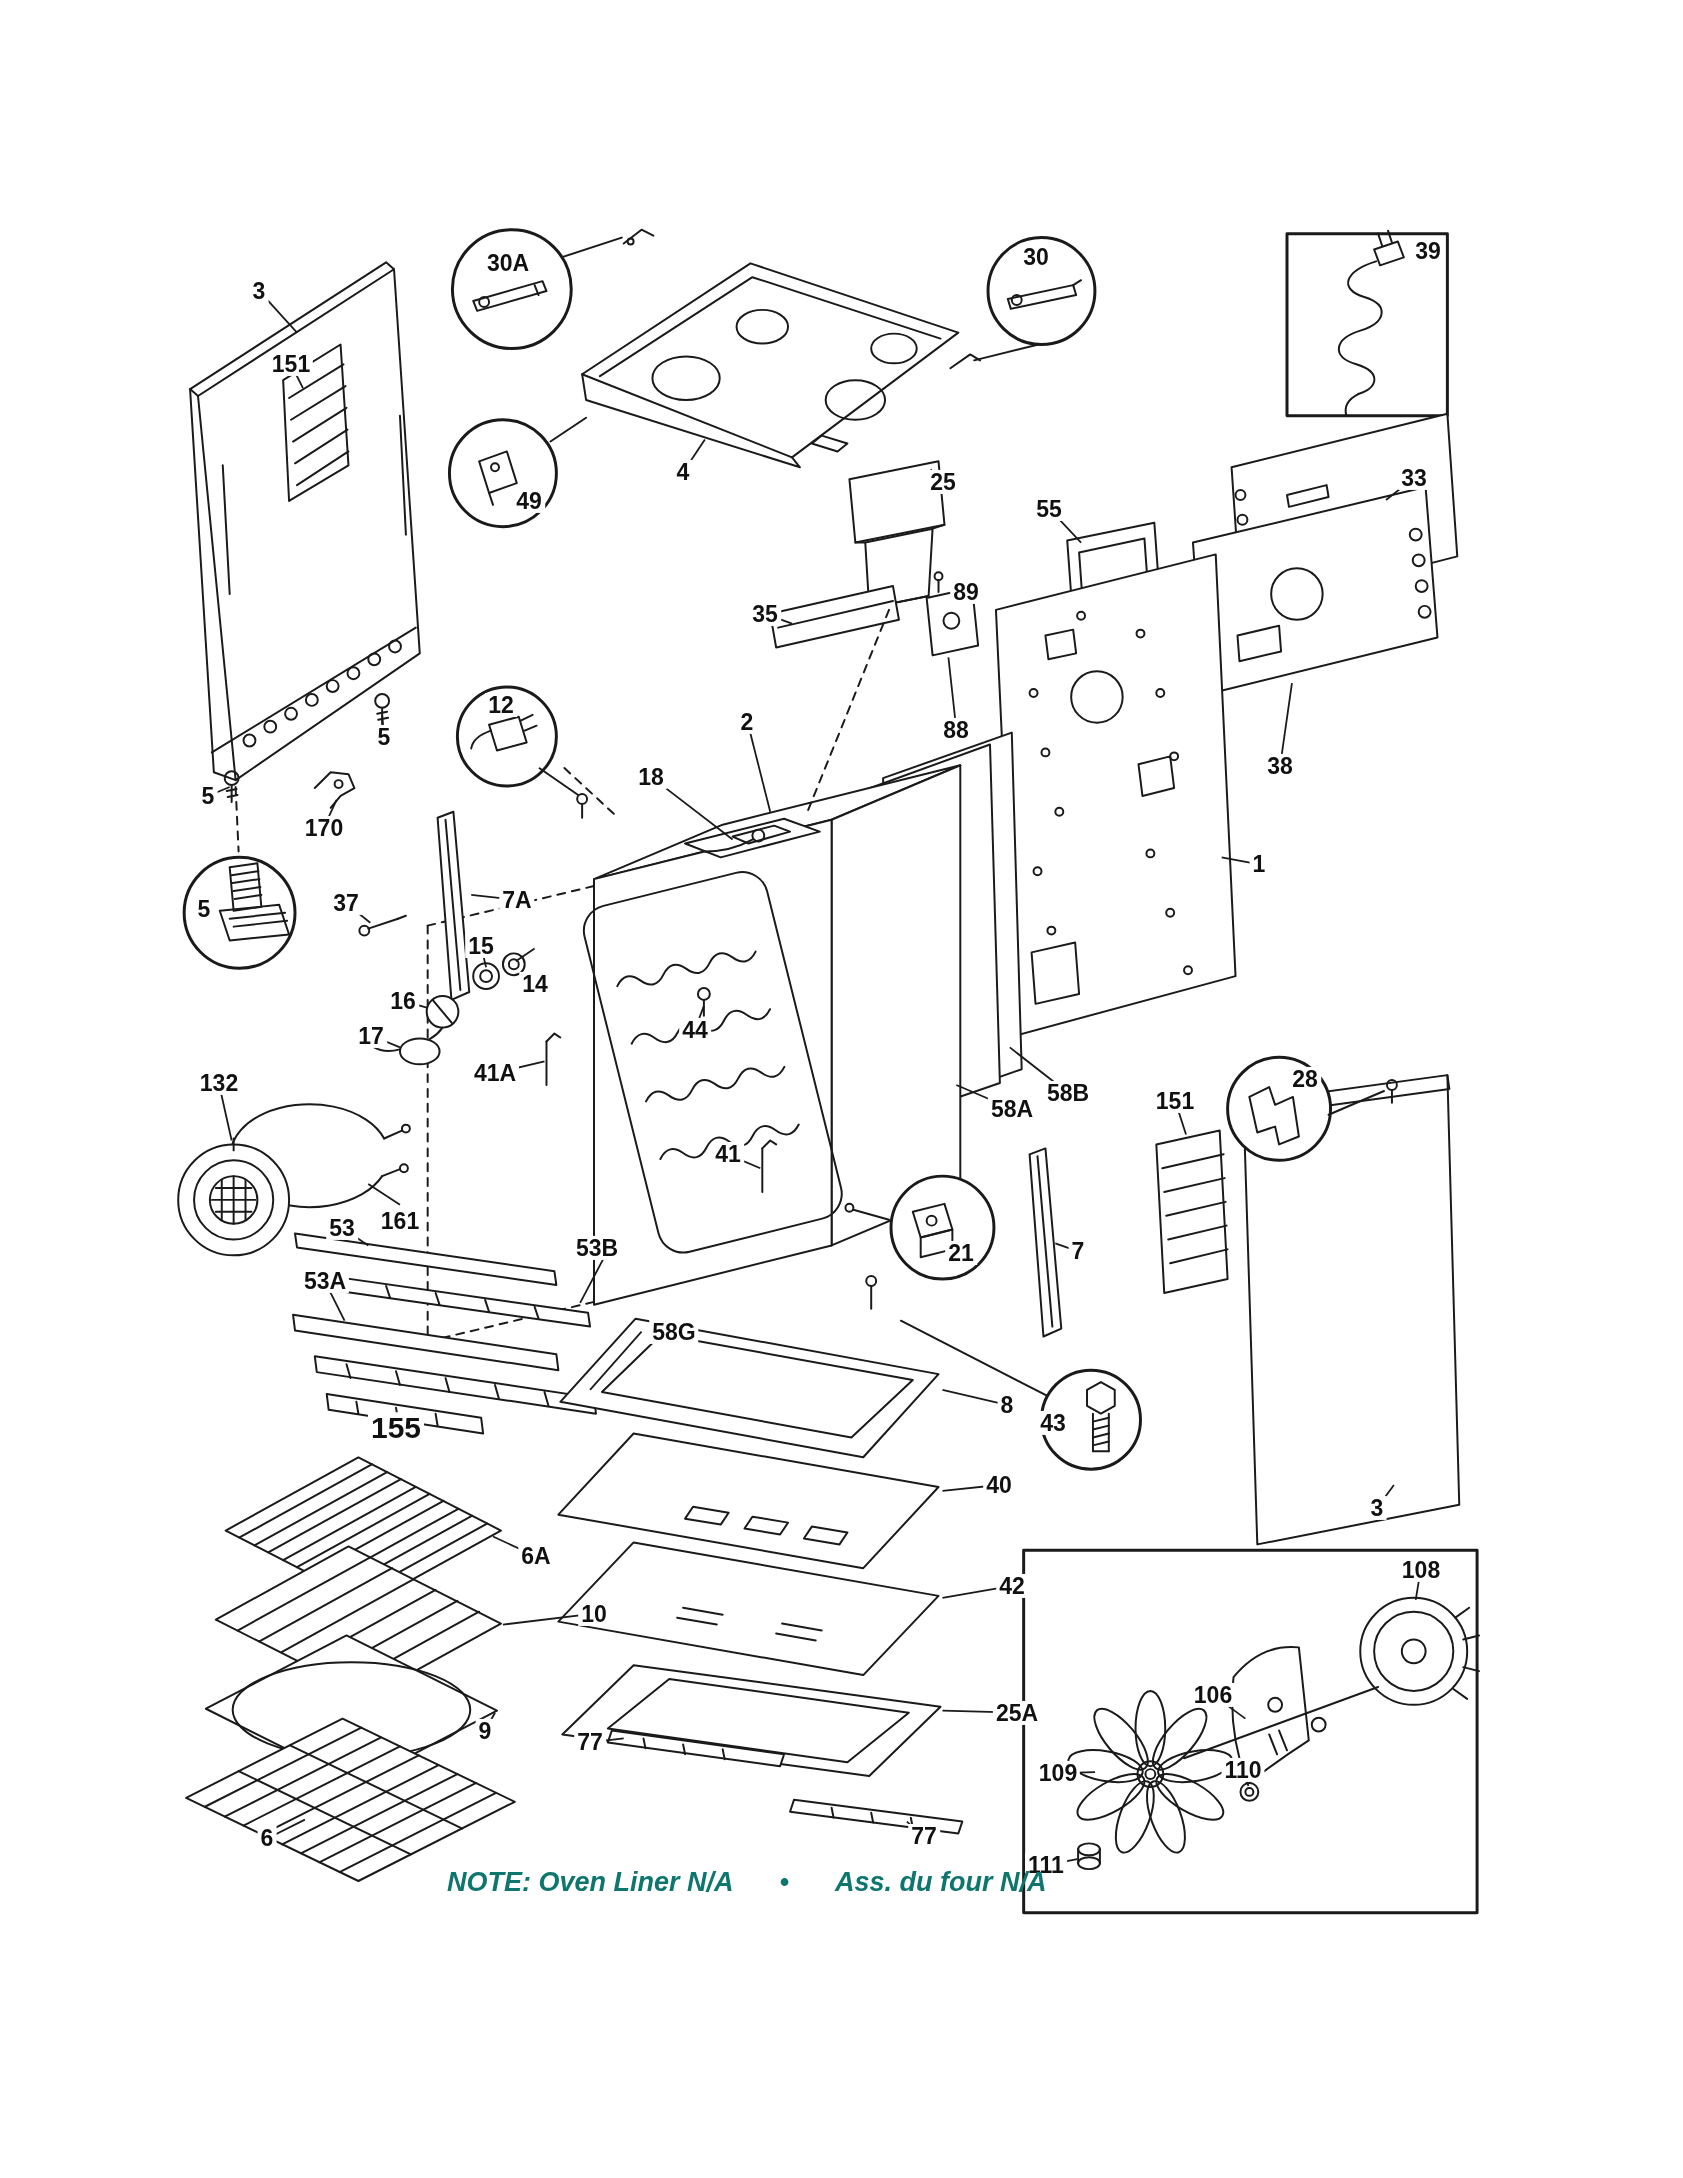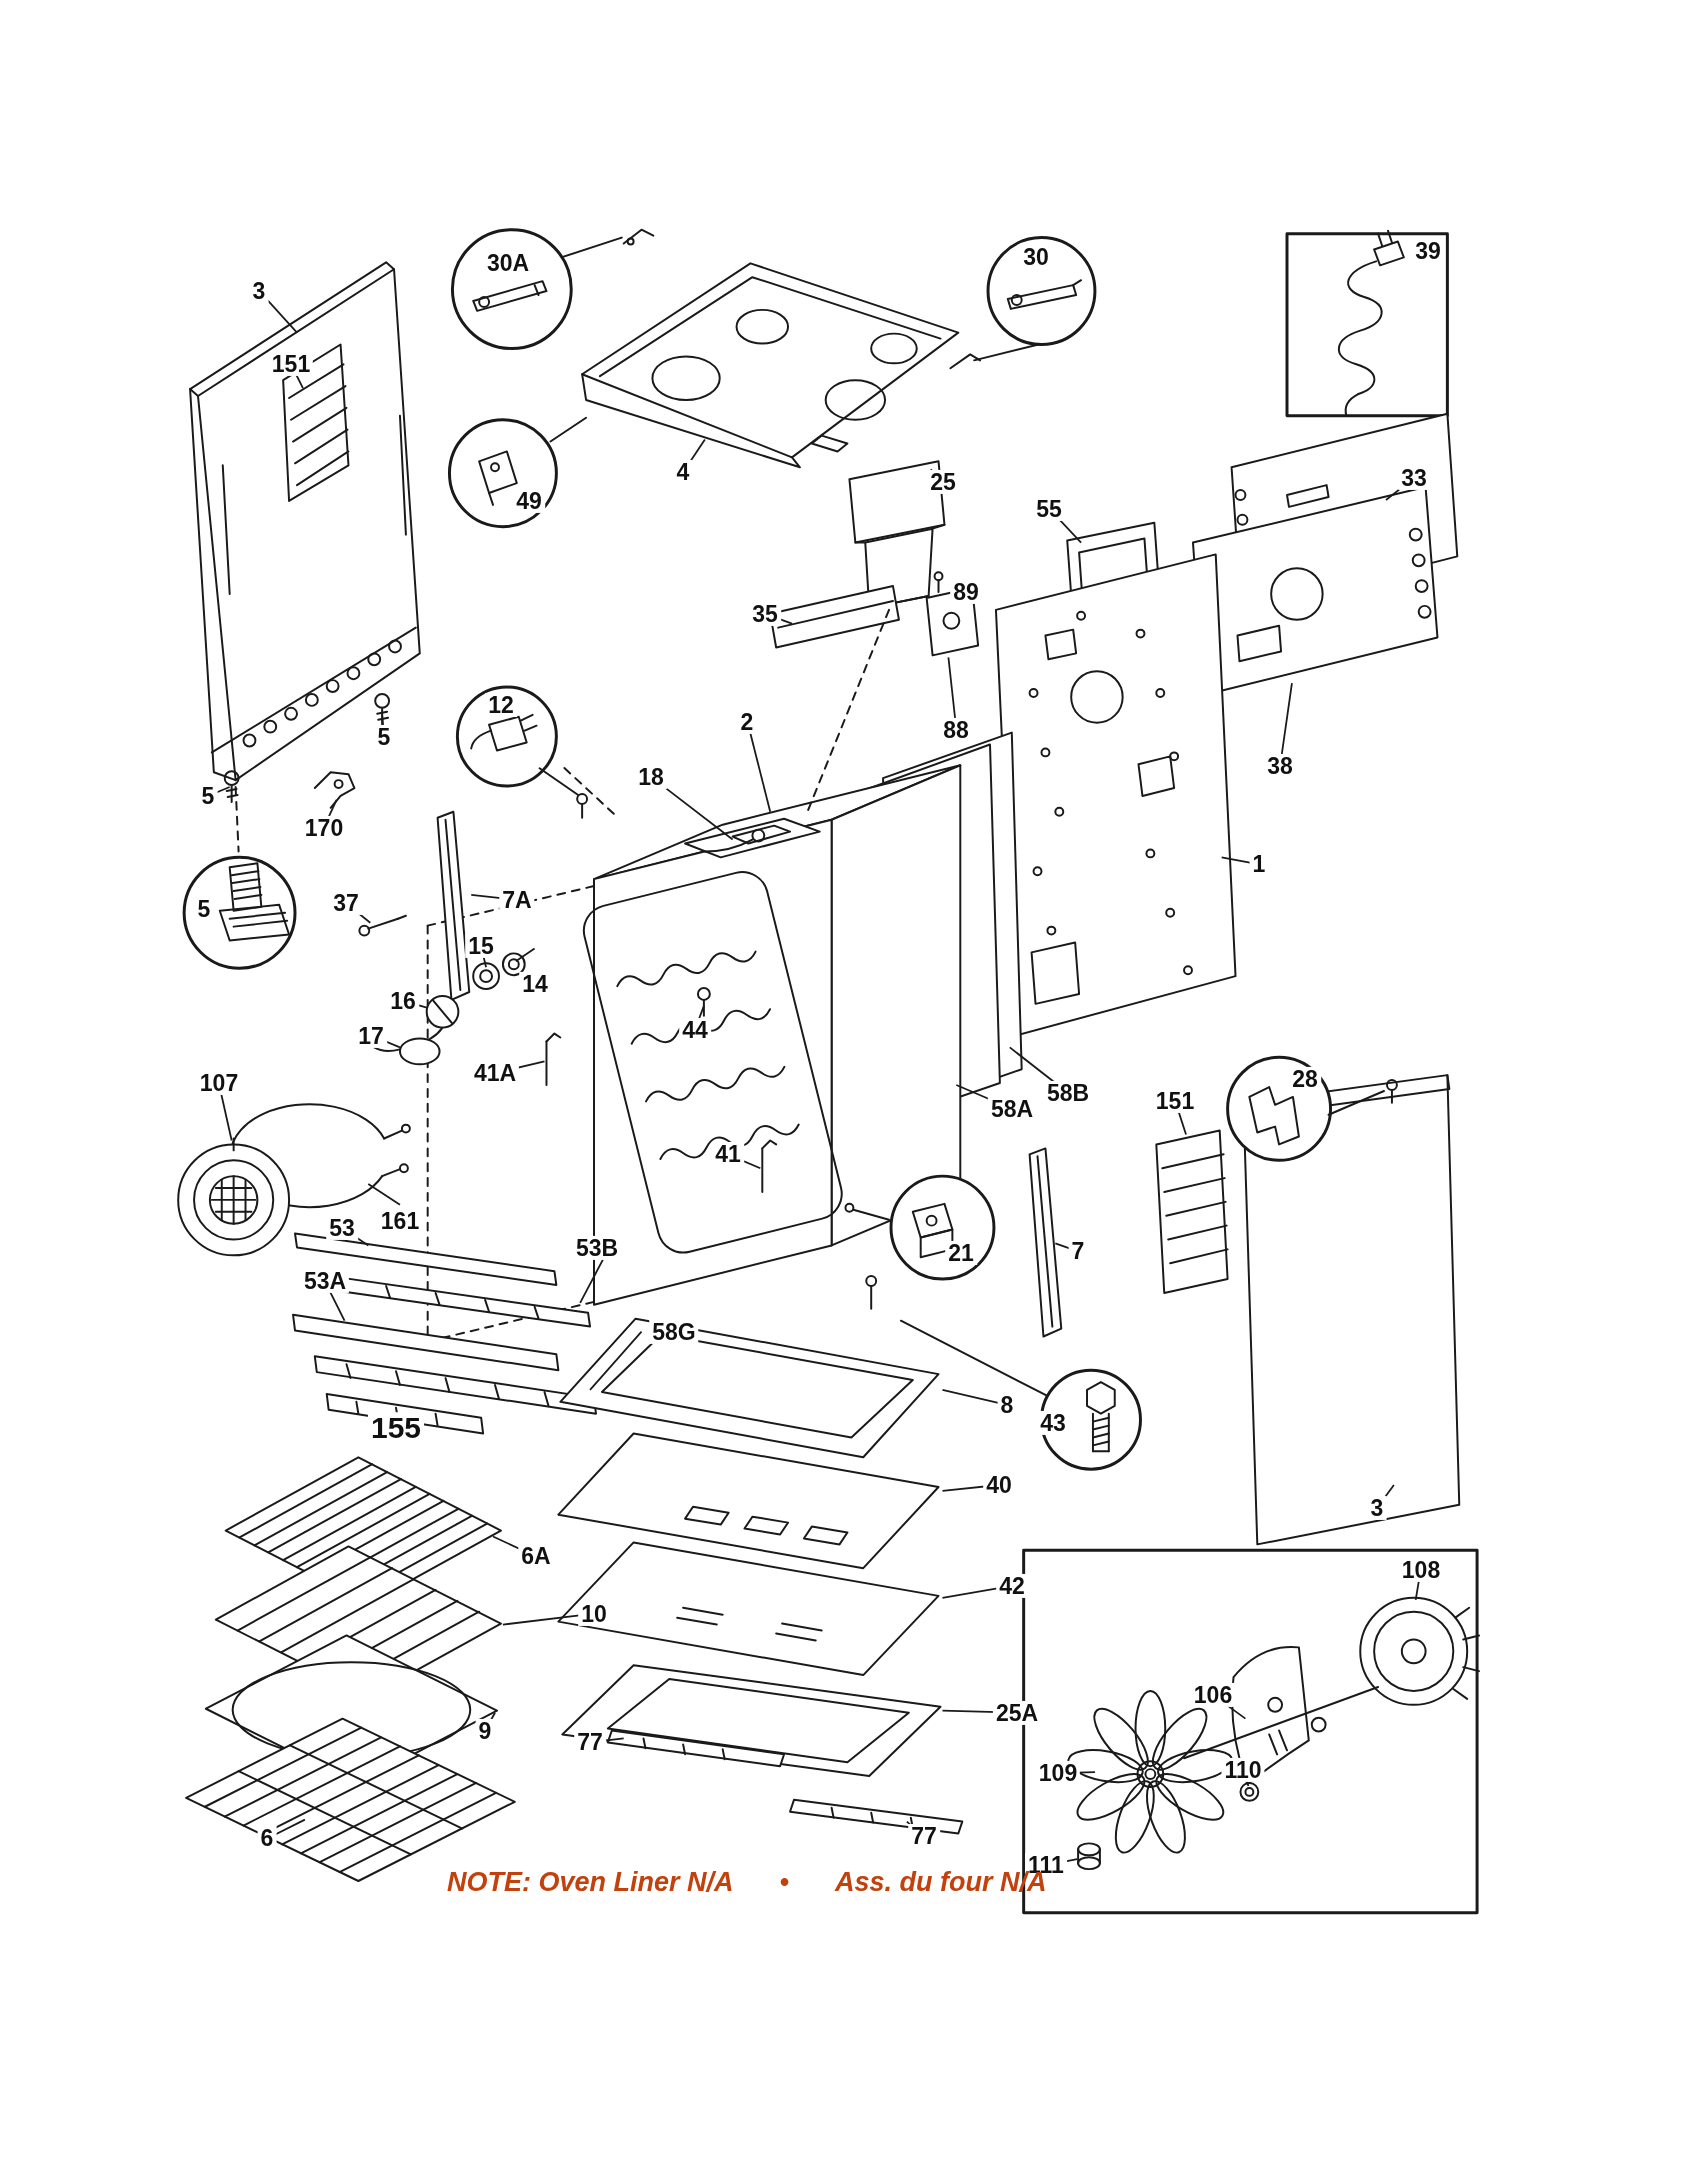--- a/index.html
+++ b/index.html
@@ -7,21 +7,21 @@
           font-family:"Liberation Sans", sans-serif;overflow:hidden;}
   svg.art{position:absolute;left:0;top:0;}
   #leader-svg{position:absolute;left:0;top:0;}
   #leader-svg line{stroke:#1a1a1a;stroke-width:1.8;}
   .callout{position:absolute;transform:translate(-50%,-50%);
            font-weight:bold;font-size:23px;color:#111;background:#ffffff;
            padding:0 3px;line-height:1.05;white-space:nowrap;}
   .callout.big{font-size:30px;}
   .note{position:absolute;left:447px;top:1867px;display:flex;gap:46px;
         align-items:baseline;font-weight:bold;font-style:italic;
-        font-size:27px;color:#c2410c;}
+        font-size:27px;color:#0f766e;}
 </style>
 </head>
 <body>
 
 <div class="canvas">
 
 <svg class="art" width="1683" height="2178" viewBox="0 0 1700 2200">
 <g stroke="#1a1a1a" stroke-width="2" fill="none" stroke-linecap="round" stroke-linejoin="round">
 
   <g>
@@ -596,21 +596,21 @@
       <div class="callout" style="left: 204px; top: 909px;">5</div>
       <div class="callout" style="left: 346px; top: 903px;">37</div>
       <div class="callout" style="left: 517px; top: 900px;">7A</div>
       <div class="callout" style="left: 481px; top: 946px;">15</div>
       <div class="callout" style="left: 535px; top: 948px; margin-top: 36px;">14</div>
       <div class="callout" style="left: 403px; top: 1001px;">16</div>
       <div class="callout" style="left: 371px; top: 1036px;">17</div>
       <div class="callout" style="left: 695px; top: 1030px;">44</div>
       <div class="callout" style="left: 495px; top: 1073px;">41A</div>
       <div class="callout" style="left: 1259px; top: 864px;">1</div>
-      <div class="callout" style="left: 219px; top: 1083px;">107</div>
+      <div class="callout" style="left: 219px; top: 1083px;">132</div>
       <div class="callout" style="left: 1012px; top: 1109px;">58A</div>
       <div class="callout" style="left: 1068px; top: 1093px;">58B</div>
       <div class="callout" style="left: 1175px; top: 1101px;">151</div>
       <div class="callout" style="left: 1305px; top: 1079px;">28</div>
       <div class="callout" style="left: 728px; top: 1154px;">41</div>
       <div class="callout" style="left: 400px; top: 1205px; margin-top: 16px;">161</div>
       <div class="callout" style="left: 342px; top: 1228px;">53</div>
       <div class="callout" style="left: 597px; top: 1248px;">53B</div>
       <div class="callout" style="left: 325px; top: 1281px;">53A</div>
       <div class="callout" style="left: 642px; top: 1332px; margin-left: 32px;">58G</div>

